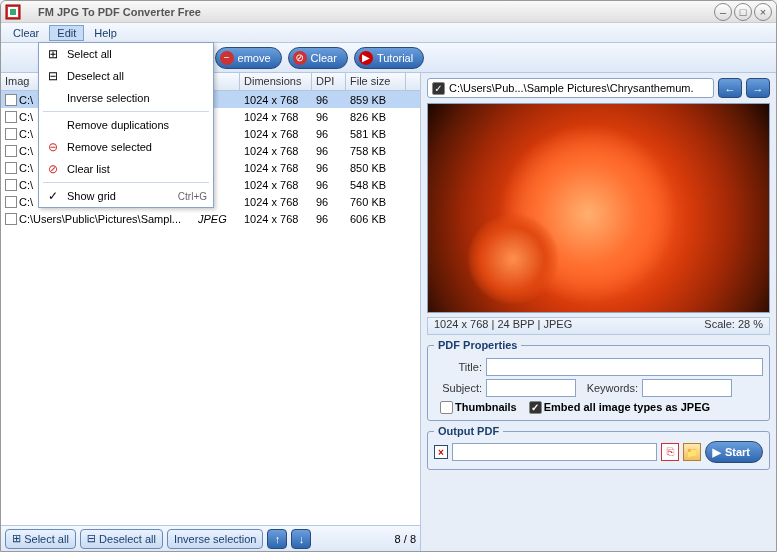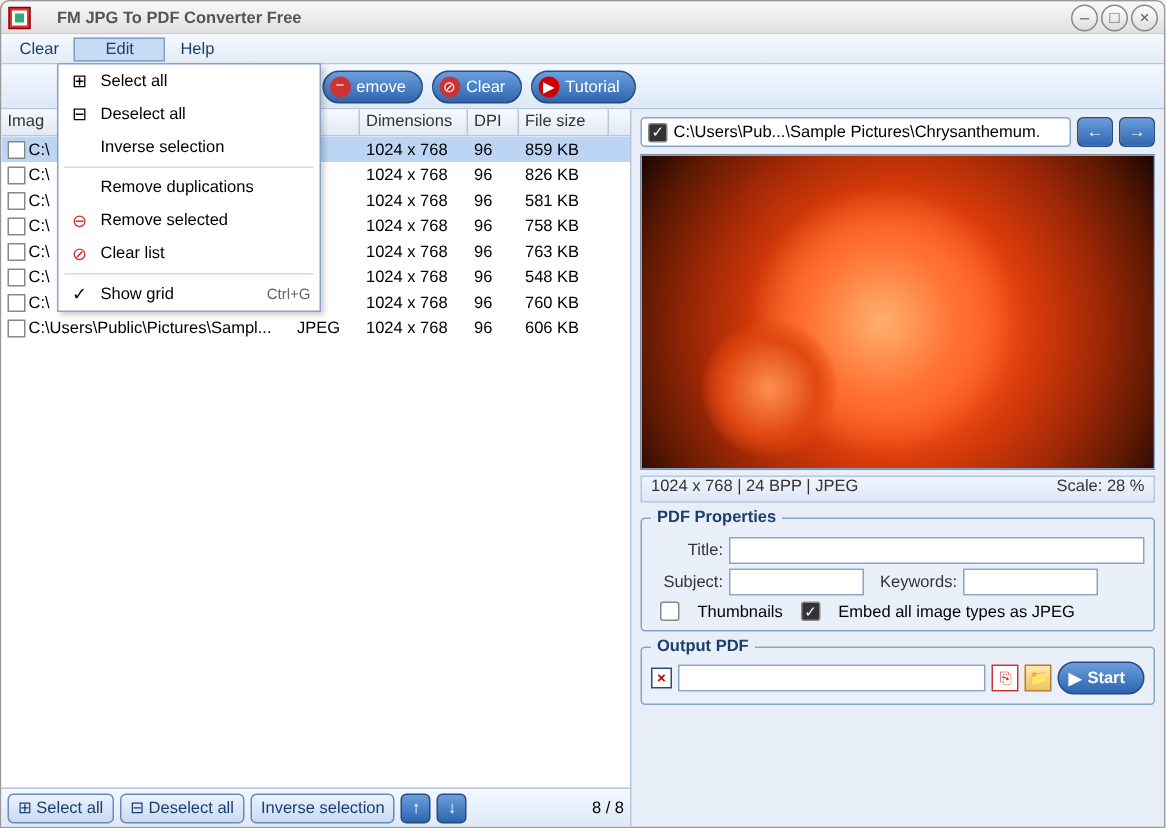--- a/index.html
+++ b/index.html
@@ -5,21 +5,21 @@
 * { box-sizing: border-box; margin: 0; padding: 0; font-family: Tahoma, Arial, sans-serif; font-size: 11px; }
 body { background: #f0f0f0; width: 777px; height: 552px; overflow: hidden; position: relative; }
 .window { width: 777px; height: 552px; background: linear-gradient(#fdfdfd,#e8e8e8); border: 1px solid #999; border-radius: 6px 6px 0 0; display: flex; flex-direction: column; }
 .titlebar { height: 22px; display: flex; align-items: center; padding: 0 4px; background: linear-gradient(#f9f9f9,#e0e0e0); border-bottom: 1px solid #ccc; border-radius: 6px 6px 0 0; }
 .titlebar .icon { width: 16px; height: 16px; margin-right: 4px; }
 .titlebar .title { font-weight: bold; color: #555; padding-left: 13px; }
 .titlebar .spacer { flex: 1; }
 .winbtn { width: 18px; height: 18px; border: 1px solid #888; border-radius: 50%; margin-left: 2px; background: linear-gradient(#fff,#ddd); display: flex; align-items: center; justify-content: center; color: #555; cursor: pointer; font-size: 11px; }
 .menubar { height: 20px; background: linear-gradient(#f5f9ff,#e4ecf7); border-bottom: 1px solid #b5c7de; display: flex; align-items: center; padding-left: 4px; gap: 2px; }
 .menubar .item { padding: 2px 8px; color: #1a3e6e; cursor: pointer; }
-.menubar .item.active { background: #c7dbf5; border: 1px solid #7da2ce; padding: 1px 20px; }
+.menubar .item.active { background: #c7dbf5; border: 1px solid #7da2ce; padding: 1px 7px; }
 .toolbar { height: 30px; background: linear-gradient(#f4f8ff,#dde8f7); border-bottom: 1px solid #b5c7de; display: flex; align-items: center; padding: 0 6px; gap: 6px; }
 .btn { height: 22px; border: 1px solid #2a4a7a; border-radius: 11px; background: linear-gradient(#6a9edc,#2d66b0); color: #fff; display: flex; align-items: center; padding: 0 10px 0 4px; gap: 4px; cursor: pointer; font-size: 11px; }
 .btn .bicon { width: 14px; height: 14px; border-radius: 50%; display: flex; align-items: center; justify-content: center; font-size: 10px; }
 .content { flex: 1; display: flex; background: #e8eef7; }
 .left { width: 420px; display: flex; flex-direction: column; border-right: 1px solid #b5c7de; position: relative; }
 .listhead { height: 18px; background: linear-gradient(#f7faff,#e0e9f5); border-bottom: 1px solid #b5c7de; display: flex; }
 .listhead div { border-right: 1px solid #b5c7de; padding: 2px 4px; color: #333; overflow: hidden; white-space: nowrap; }
 .listbody { flex: 1; background: #fff; overflow: hidden; }
 .row { height: 17px; display: flex; align-items: center; }
 .row div { padding: 1px 4px; overflow: hidden; white-space: nowrap; }
@@ -38,39 +38,39 @@
 .flower::before { width:180px; height:180px; left:70px; top:20px; background: radial-gradient(circle, #ffb070 0%, #ff7030 40%, transparent 70%); filter: blur(2px); }
 .flower::after { width:90px; height:90px; left:40px; top:110px; background: radial-gradient(circle, #ff9050 0%, #e04810 50%, transparent 75%); filter: blur(1px); }
 .infobar { height: 18px; background: linear-gradient(#f0f5fc,#dde8f7); border: 1px solid #b5c7de; display: flex; align-items: flex-start; padding: 0 6px; justify-content: space-between; font-size: 10px; color: #333; }
 fieldset { border: 1px solid #8aa4c7; border-radius: 3px; padding: 4px 6px 6px; background: #eaf0fa; }
 legend { font-weight: bold; color: #1a3e6e; padding: 0 4px; font-size: 11px; }
 .proprow { display: flex; align-items: center; gap: 4px; margin: 3px 0; }
 .proprow label { width: 48px; text-align: right; color: #333; }
 .proprow input[type=text] { flex: 1; height: 18px; border: 1px solid #8aa4c7; background: #fff; padding: 0 2px; }
 .proprow.short input[type=text] { width: 90px; flex: none; }
 .checkrow { display: flex; align-items: center; gap: 12px; margin-top: 4px; padding-left: 6px; }
-.checkrow label { display: flex; align-items: center; gap: 12px; }
+.checkrow label { display: flex; align-items: flex-start; gap: 2px; font-weight: bold; }
 .chk { width: 13px; height: 13px; border: 1px solid #888; border-radius: 2px; background: #fff; display: inline-flex; align-items: center; justify-content: center; font-size: 10px; }
 .outrow { display: flex; align-items: center; gap: 4px; }
 .outrow .xic { width: 14px; height: 14px; background: #fff; border: 1px solid #2a4a7a; display: flex; align-items: center; justify-content: center; color: #c00; font-weight: bold; font-size: 10px; }
 .outrow input { flex: 1; height: 18px; border: 1px solid #8aa4c7; background: #fff; }
 .iconbtn { width: 18px; height: 18px; border: 1px solid #b08030; background: linear-gradient(#ffe9b0,#f0c060); display: flex; align-items: center; justify-content: center; cursor: pointer; font-size: 10px; }
 .startbtn { height: 22px; border: 1px solid #2a4a7a; border-radius: 11px; background: linear-gradient(#6a9edc,#2d66b0); color: #fff; display: flex; align-items: center; padding: 0 12px 0 6px; gap: 4px; cursor: pointer; font-weight: bold; }
 .statusbar { height: 22px; background: linear-gradient(#f2f6fd,#d4e1f2); border-top: 1px solid #b5c7de; display: flex; align-items: center; padding: 0 4px; gap: 4px; }
 .statusbar .cell { height: 16px; border: 1px solid #b5c7de; background: #f7faff; padding: 0 4px; display: flex; align-items: center; }
 .social { display: flex; gap: 2px; }
 .social span { width: 16px; height: 16px; color: #fff; display: flex; align-items: center; justify-content: center; font-size: 10px; font-weight: bold; }
 .progress { flex: 1; height: 12px; border: 1px solid #b5c7de; background: #fff; }
 .link { color: #1a3e6e; font-weight: bold; }
 .dropdown { position: absolute; left: 38px; top: 42px; width: 176px; background: #fff; border: 1px solid #8aa4c7; box-shadow: 2px 2px 4px rgba(0,0,0,.2); z-index: 100; }
 .dropdown .ditem { height: 22px; display: flex; align-items: center; padding: 0 6px; gap: 6px; cursor: pointer; }
 .dropdown .sep { height: 1px; background: #ccd8ea; margin: 2px 4px; }
 .dropdown .dicon { width: 16px; height: 16px; display: flex; align-items: center; justify-content: center; font-size: 12px; }
 .dropdown .shortcut { margin-left: auto; color: #666; font-size: 10px; }
-.col-img { width: 193px; } .col-fmt { width: 46px; } .col-dim { width: 72px; } .col-dpi { width: 34px; } .col-fs { width: 60px; }
+.col-img { width: 193px; } .col-fmt { width: 46px; font-style: italic; } .col-dim { width: 72px; } .col-dpi { width: 34px; } .col-fs { width: 60px; }
 </style>
 </head>
 <body>
 
 <div class="window">
 
   <div class="titlebar">
     <span class="icon">
       <svg viewBox="0 0 16 16">
           <rect x="1" y="1" width="14" height="14" fill="#d33" stroke="#800"></rect>
@@ -147,21 +147,21 @@
             <div class="col-fmt">EG</div>
             <div class="col-dim">1024 x 768</div>
             <div class="col-dpi">96</div>
             <div class="col-fs">758 KB</div>
           </div>
           <div class="row">
             <div class="col-img" style="display:flex;align-items:center"><span class="ficon"></span>C:\</div>
             <div class="col-fmt">EG</div>
             <div class="col-dim">1024 x 768</div>
             <div class="col-dpi">96</div>
-            <div class="col-fs">763 KB</div>
+            <div class="col-fs">850 KB</div>
           </div>
           <div class="row">
             <div class="col-img" style="display:flex;align-items:center"><span class="ficon"></span>C:\</div>
             <div class="col-fmt">EG</div>
             <div class="col-dim">1024 x 768</div>
             <div class="col-dpi">96</div>
             <div class="col-fs">548 KB</div>
           </div>
           <div class="row">
             <div class="col-img" style="display:flex;align-items:center"><span class="ficon"></span>C:\</div>

